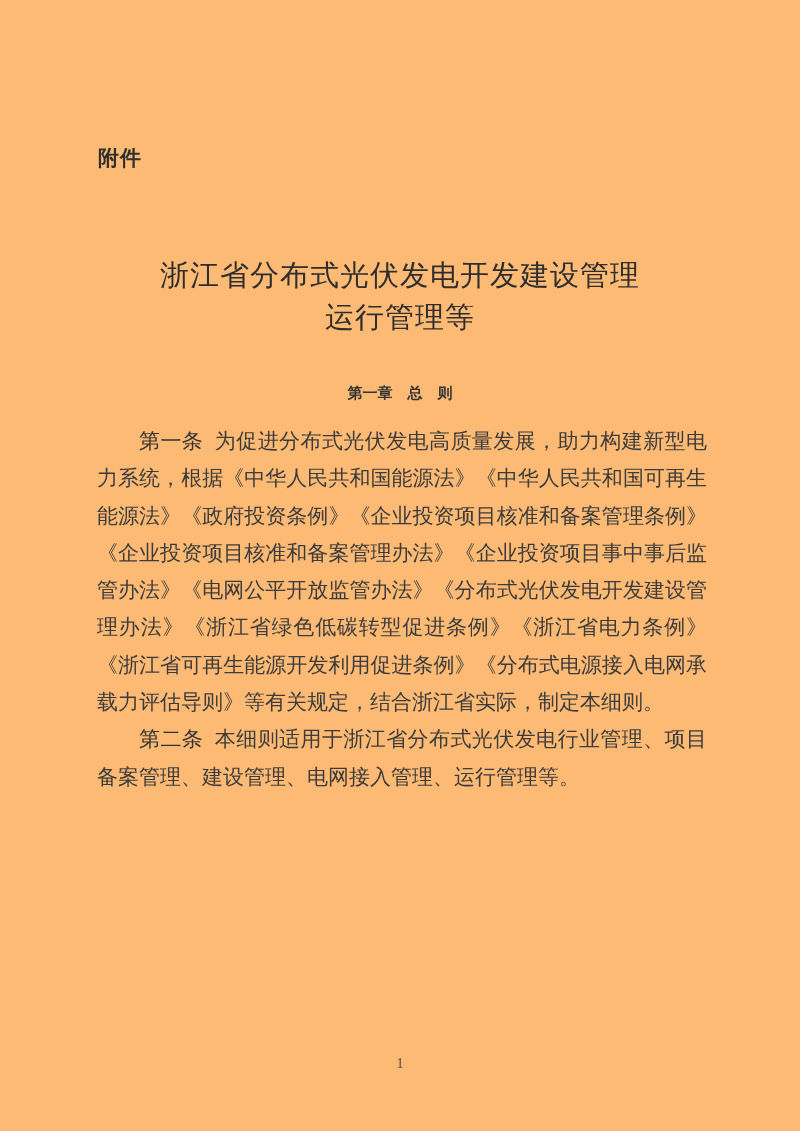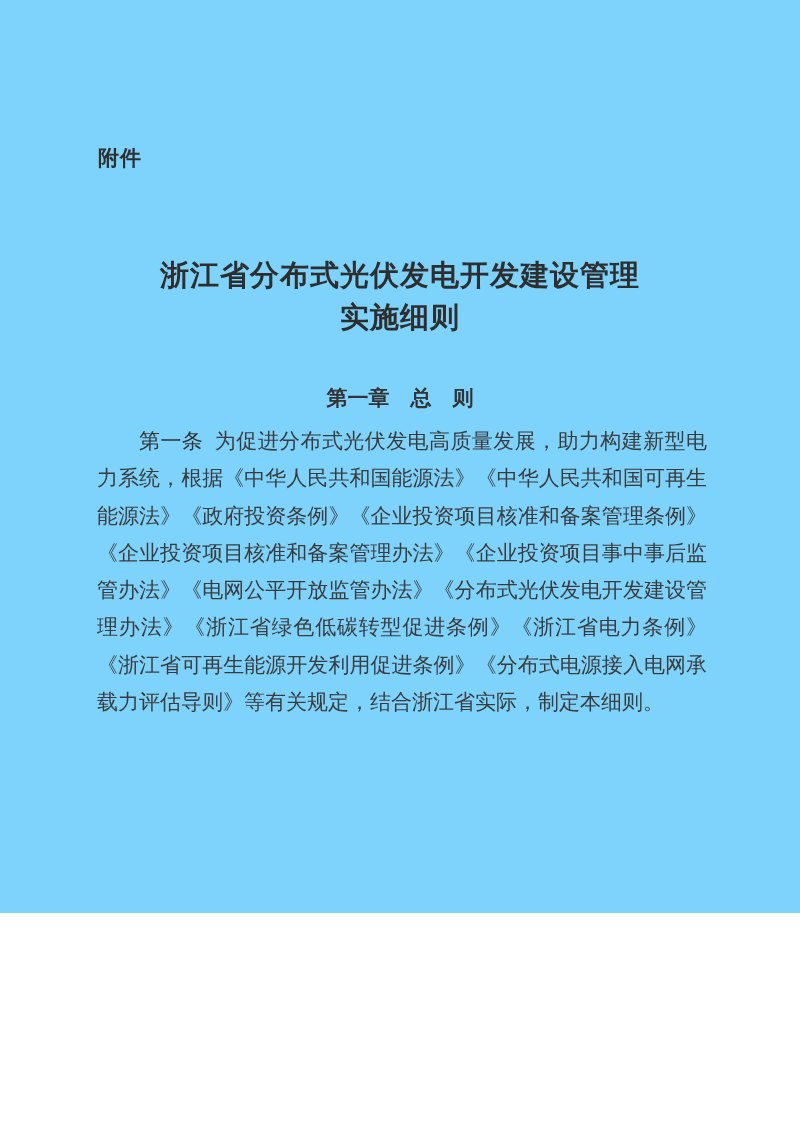--- a/index.html
+++ b/index.html
@@ -3,22 +3,22 @@
 <meta charset="utf-8">
 <style>
   html, body {
     margin: 0;
     padding: 0;
     background: #ffffff;
   }
   .page {
     position: relative;
     width: 800px;
-    height: 913px;
-    background: #7dd3fc;
+    height: 1131px;
+    background: #fdba74;
     overflow: hidden;
     color: #3b3b3b;
     font-family: "Liberation Serif", "DejaVu Serif", serif;
   }
   .attachment-label {
     position: absolute;
     left: 98px;
     top: 144px;
     font-family: "Liberation Sans", "DejaVu Sans", sans-serif;
     font-size: 21px;
@@ -27,33 +27,33 @@
     letter-spacing: 1px;
   }
   .doc-title {
     position: absolute;
     top: 254px;
     left: 0;
     width: 100%;
     text-align: center;
     font-family: "Liberation Serif", "DejaVu Serif", serif;
     font-size: 29px;
-    font-weight: bold;
+    font-weight: normal;
     line-height: 42px;
     color: #2e2e2e;
     letter-spacing: 1px;
   }
   .chapter-heading {
     position: absolute;
     top: 384px;
     left: 0;
     width: 100%;
     text-align: center;
     font-family: Liberation Mono, monospace;
-    font-size: 21px;
+    font-size: 15px;
     font-weight: bold;
     color: #333333;
   }
   .body-text {
     position: absolute;
     left: 97px;
     top: 423px;
     width: 610px;
     font-size: 21px;
     line-height: 37.3px;
@@ -81,26 +81,29 @@
 </style>
 </head>
 <body>
 
 <div class="page">
 
   <div class="attachment-label">附件</div>
 
   <div class="doc-title">
     <div>浙江省分布式光伏发电开发建设管理</div>
-    <div>实施细则</div>
+    <div>运行管理等</div>
   </div>
 
   <div class="chapter-heading">第一章　总　则</div>
 
   <div class="body-text">
     <p>
       <span class="article-label">第一条</span><span>为促进分布式光伏发电高质量发展，助力构建新型电力系统，根据《中华人民共和国能源法》《中华人民共和国可再生能源法》《政府投资条例》《企业投资项目核准和备案管理条例》《企业投资项目核准和备案管理办法》《企业投资项目事中事后监管办法》《电网公平开放监管办法》《分布式光伏发电开发建设管理办法》《浙江省绿色低碳转型促进条例》《浙江省电力条例》《浙江省可再生能源开发利用促进条例》《分布式电源接入电网承载力评估导则》等有关规定，结合浙江省实际，制定本细则。</span>
     </p>
+    <p>
+      <span class="article-label">第二条</span><span>本细则适用于浙江省分布式光伏发电行业管理、项目备案管理、建设管理、电网接入管理、运行管理等。</span>
+    </p>
   </div>
 
   <div class="page-number">1</div>
 
 </div>
 
 </body></html>

